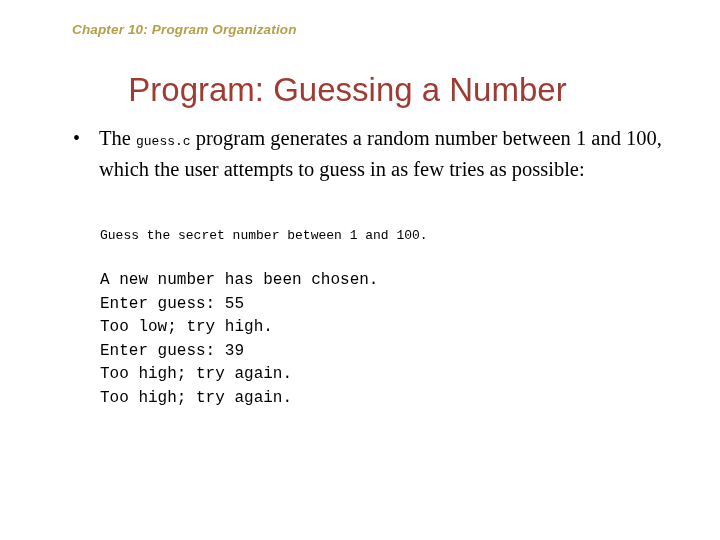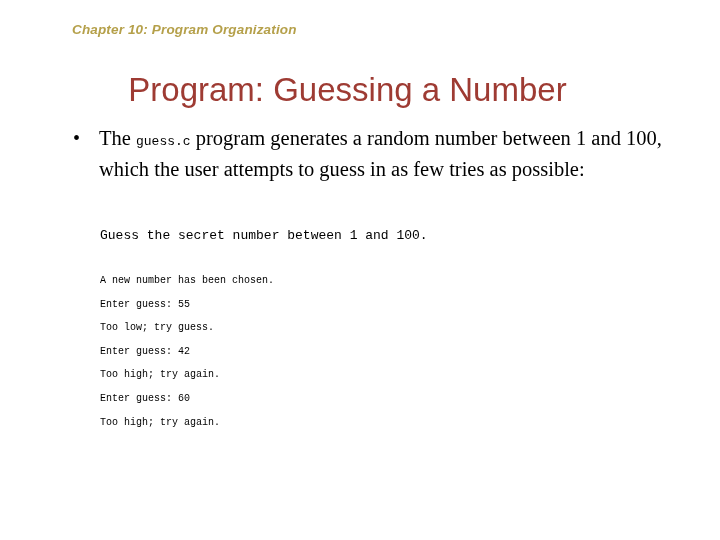--- a/index.html
+++ b/index.html
@@ -90,21 +90,21 @@
     color: #000000;
     white-space: pre;
   }
   .prompt-block {
     position: absolute;
     left: 88px;
     top: 269px;
   }
   .prompt-block .out-line {
     font-family: "Liberation Mono", "DejaVu Sans Mono", monospace;
-    font-size: 10px;
+    font-size: 16px;
     line-height: 23.6px;
     color: #000000;
     white-space: pre;
   }
   .user-input {
     text-underline-offset: 2px;
   }
 
   
   .footer { position: absolute; left: 0; top: 495px; width: 720px; height: 45px; }
@@ -125,24 +125,23 @@
         <span>The </span><span class="mono-inline">guess.c</span><span> program generates a random number between 1 and 100, which the user attempts to guess in as few tries as possible:</span>
       </div>
     </div>
   </div>
 
   <div class="code-line" style="top:226px;">Guess the secret number between 1 and 100.</div>
 
   <div class="prompt-block">
     <div class="out-line"><span>A new number has been chosen.</span></div>
     <div class="out-line"><span>Enter guess: </span><span class="user-input">55</span></div>
-    <div class="out-line"><span>Too low; try guess.</span></div>
-    <div class="out-line"><span>Enter guess: </span><span class="user-input">42</span></div>
+    <div class="out-line"><span>Too low; try high.</span></div>
+    <div class="out-line"><span>Enter guess: </span><span class="user-input">39</span></div>
     <div class="out-line"><span>Too high; try again.</span></div>
-    <div class="out-line"><span>Enter guess: </span><span class="user-input">60</span></div>
     <div class="out-line"><span>Too high; try again.</span></div>
   </div>
 
   <div class="footer">
 
     
 
     
 
     

